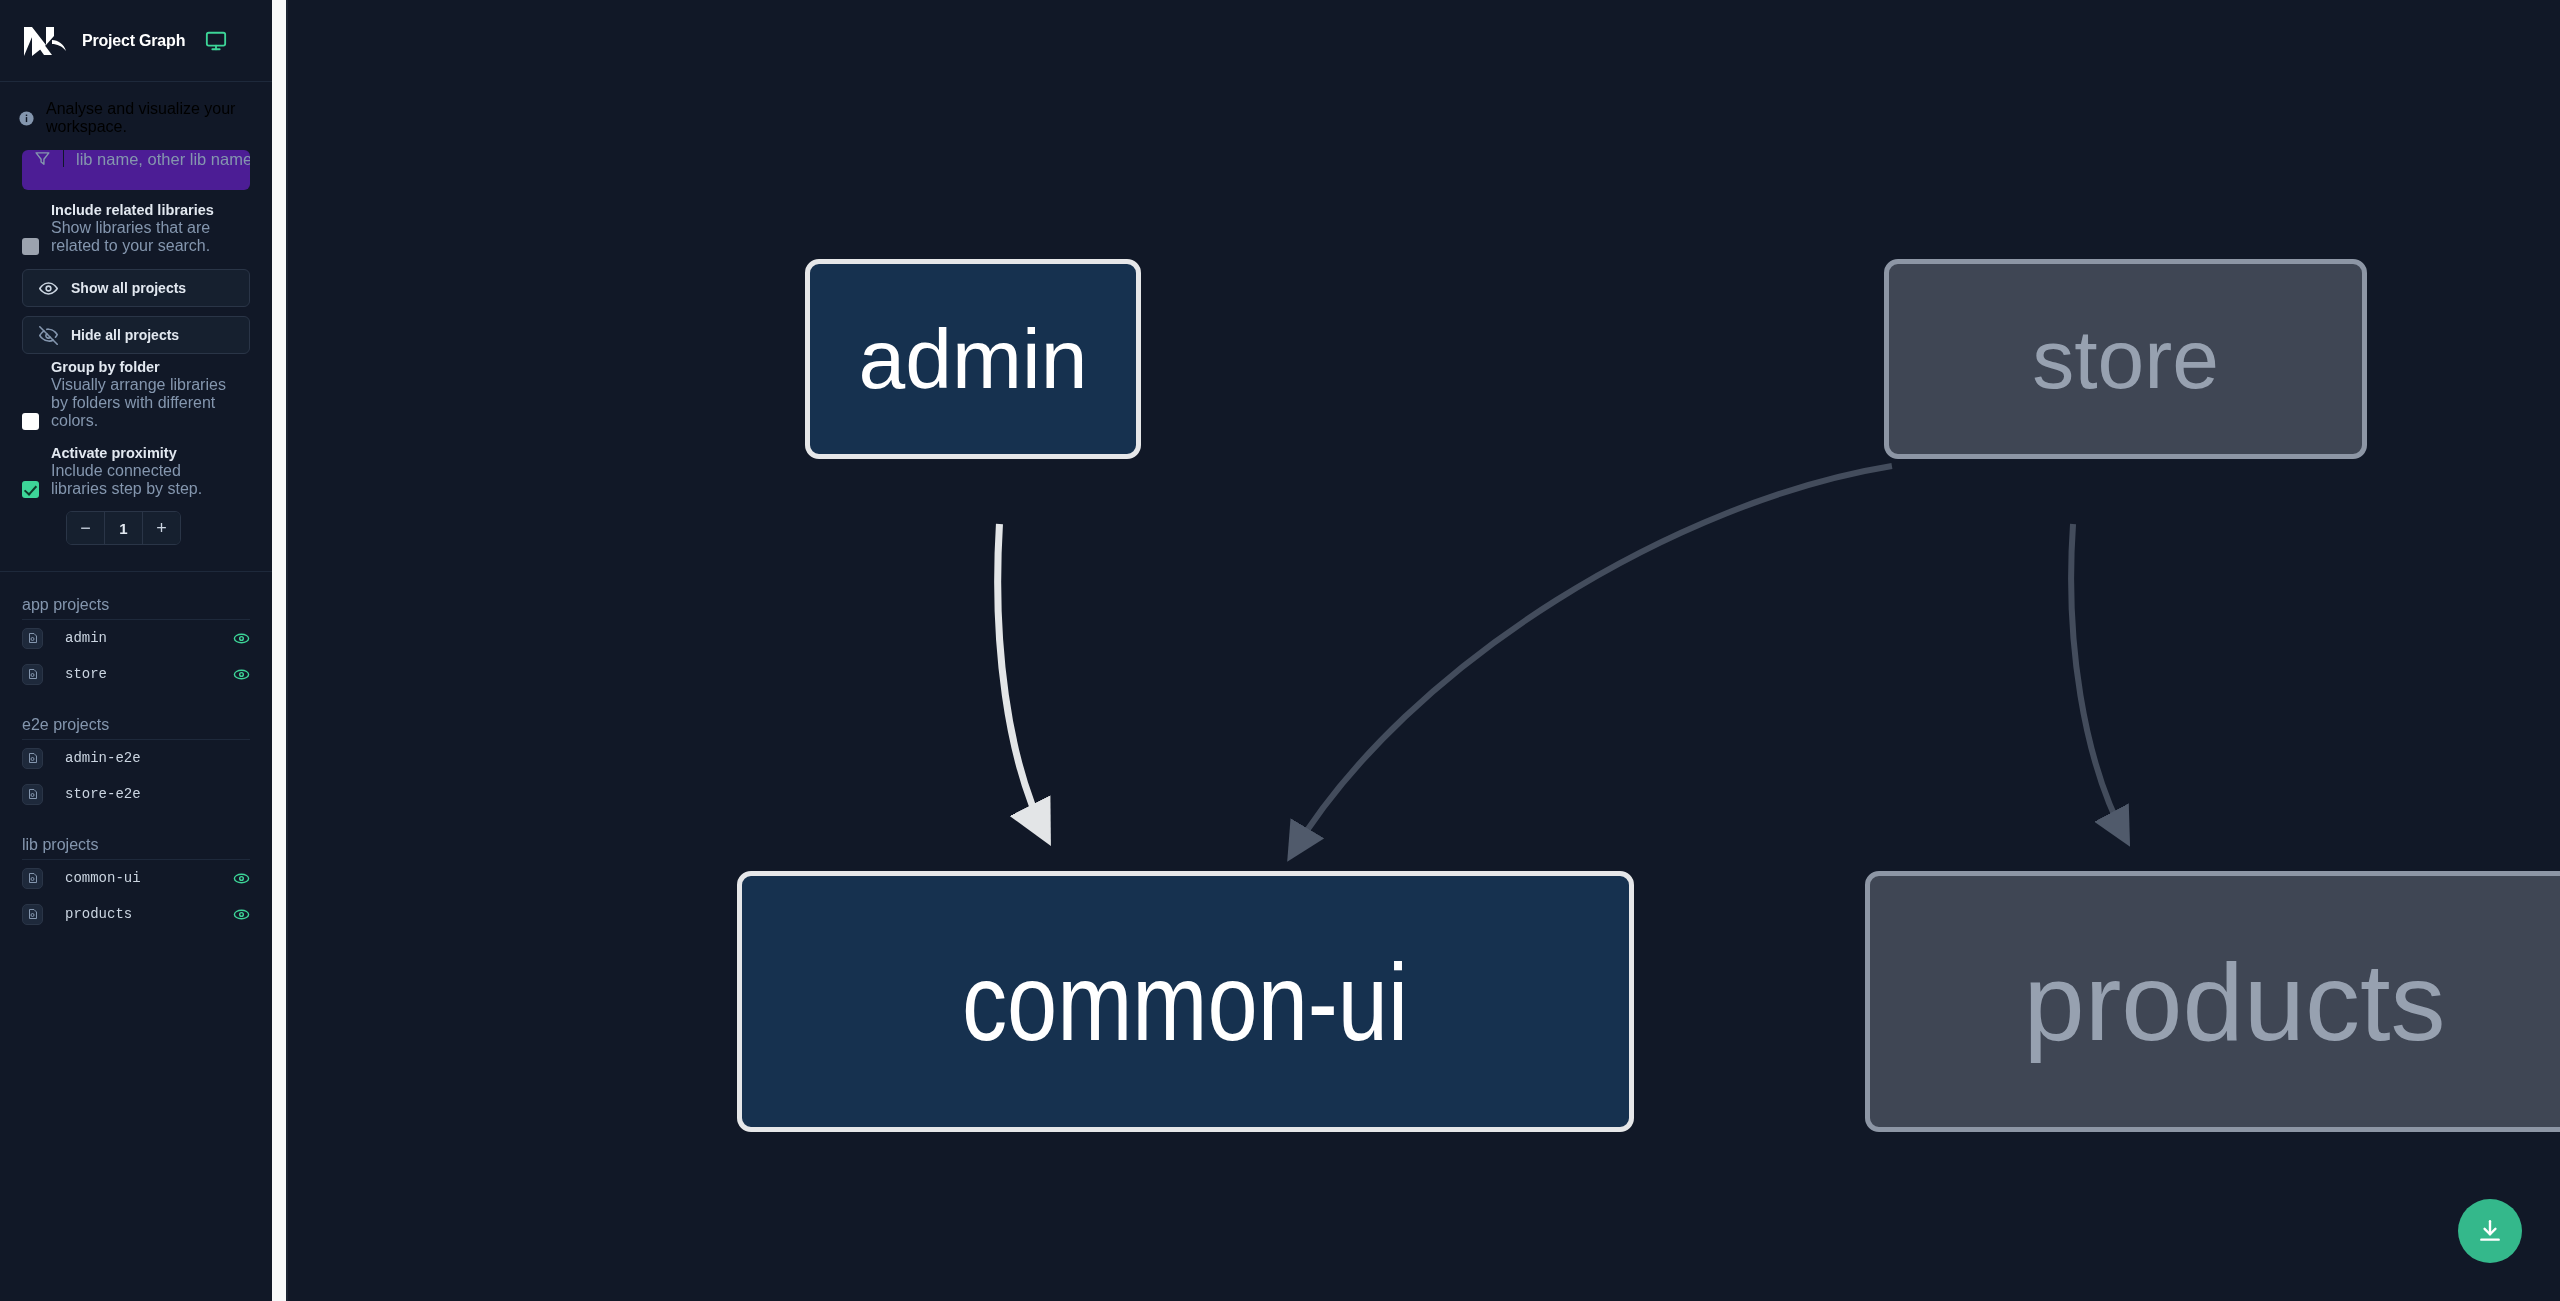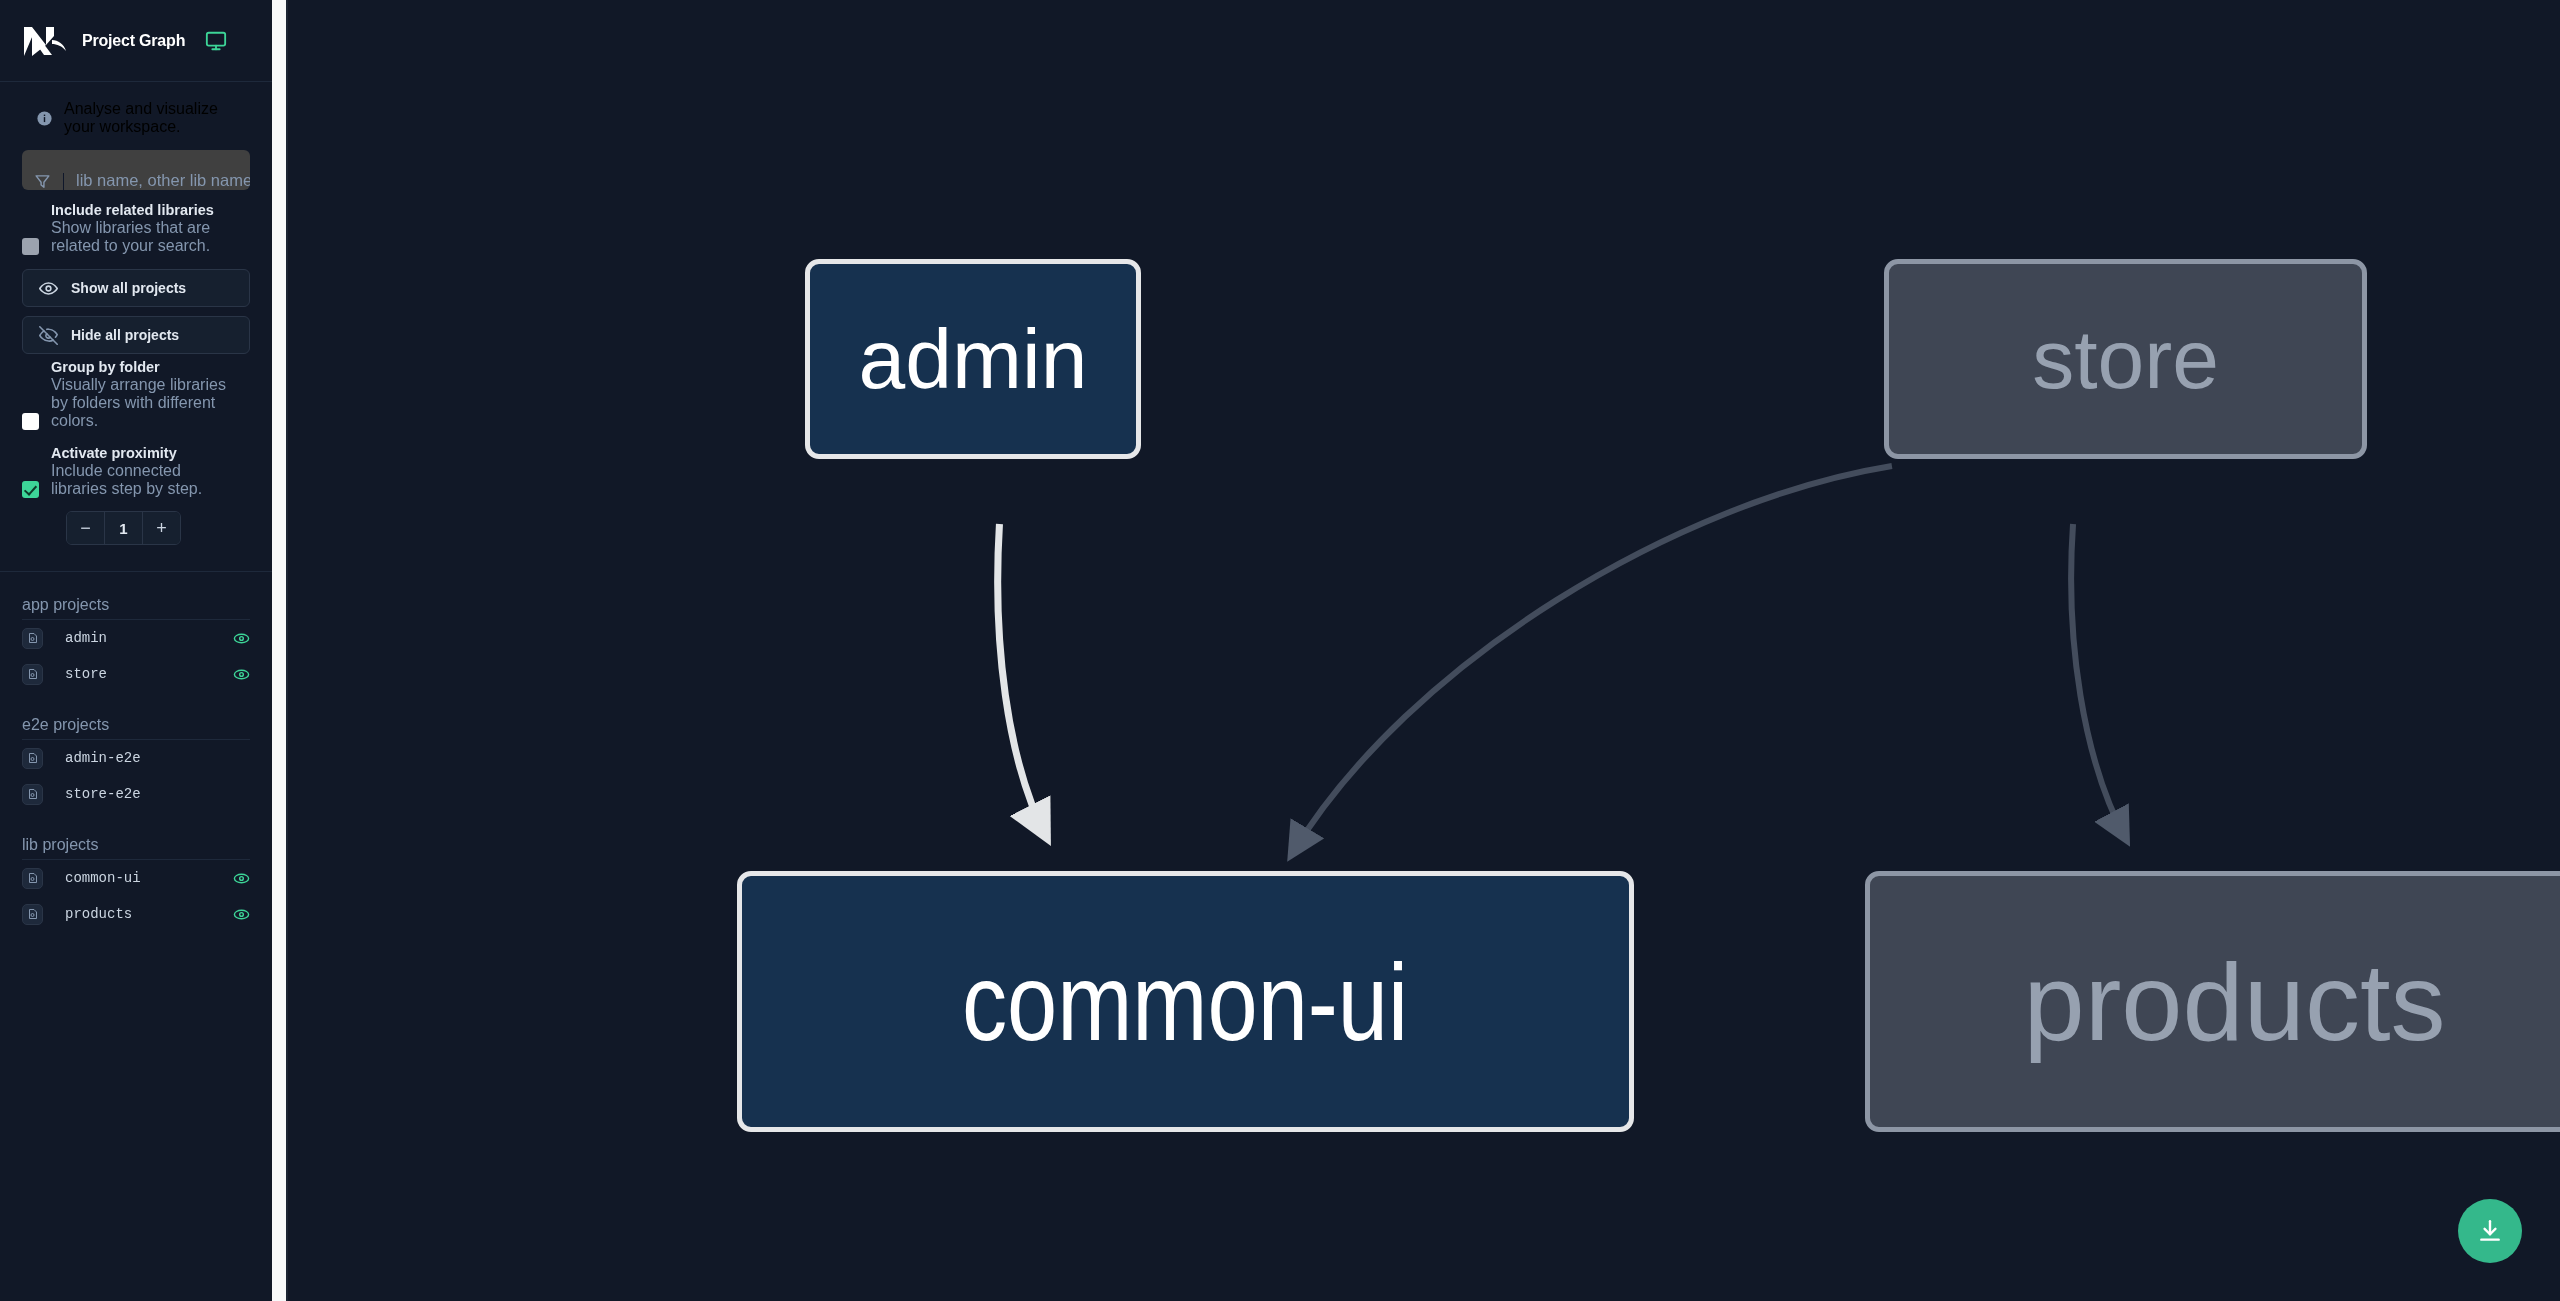--- a/index.html
+++ b/index.html
@@ -41,30 +41,30 @@
   }
   .nx-logo { width: 46px; height: 38px; flex: 0 0 46px; }
   .sb-title {
     color: #ffffff; font-size: 16px; font-weight: bold;
     letter-spacing: -0.2px; white-space: nowrap;
   }
   .monitor-icon { width: 22px; height: 22px; margin-left: 6px; flex: 0 0 22px; }
 
   .sb-tagline {
     display: flex; align-items: center; gap: 11px;
-    padding: 18px 22px 14px 36px;
+    padding: 18px 22px 14px 18px;
   }
   .info-icon { width: 17px; height: 17px; flex: 0 0 17px; }
 
   .sb-body { padding: 0 22px; }
 
   .search-wrap {
-    display: flex; align-items: flex-end;
+    display: flex; align-items: flex-start;
     height: 40px;
-    background: #404040;
+    background: #4c1d95;
     border-radius: 6px;
     overflow: hidden;
     margin-bottom: 10px;
   }
   .search-icon-box {
     width: 42px; display: flex; align-items: center; justify-content: center;
     border-right: 1px solid #0f172a;
     flex: 0 0 42px;
   }
   .funnel-icon { width: 17px; height: 17px; }

